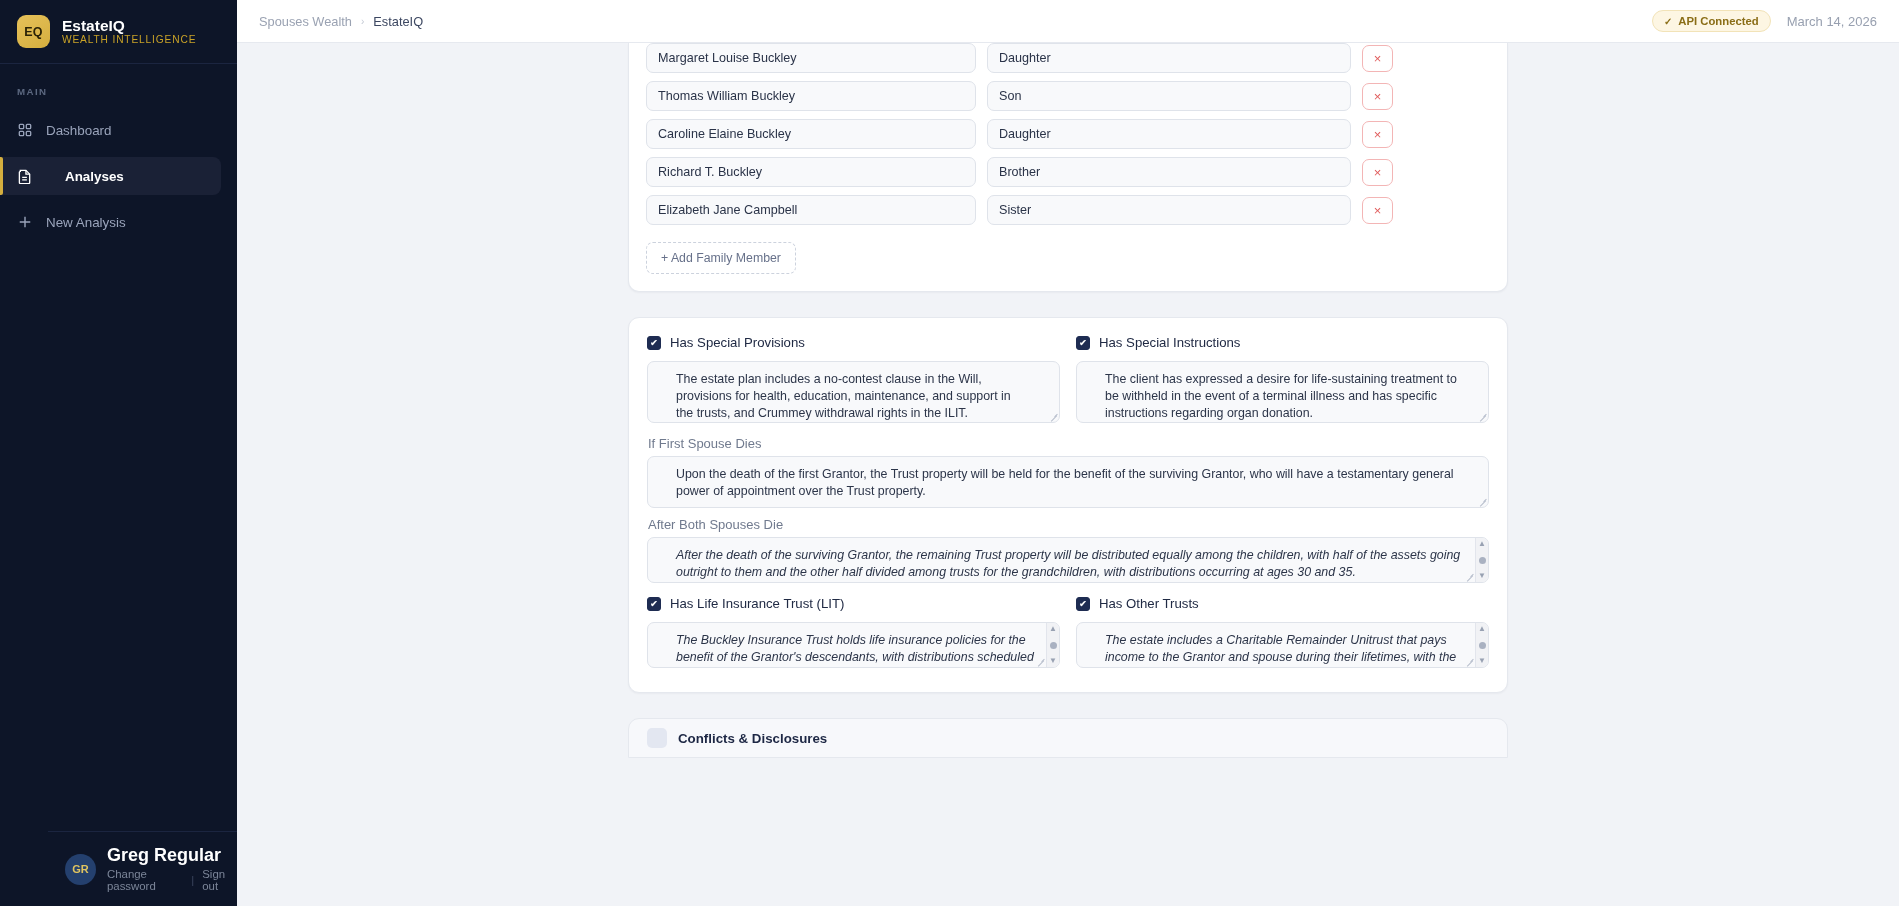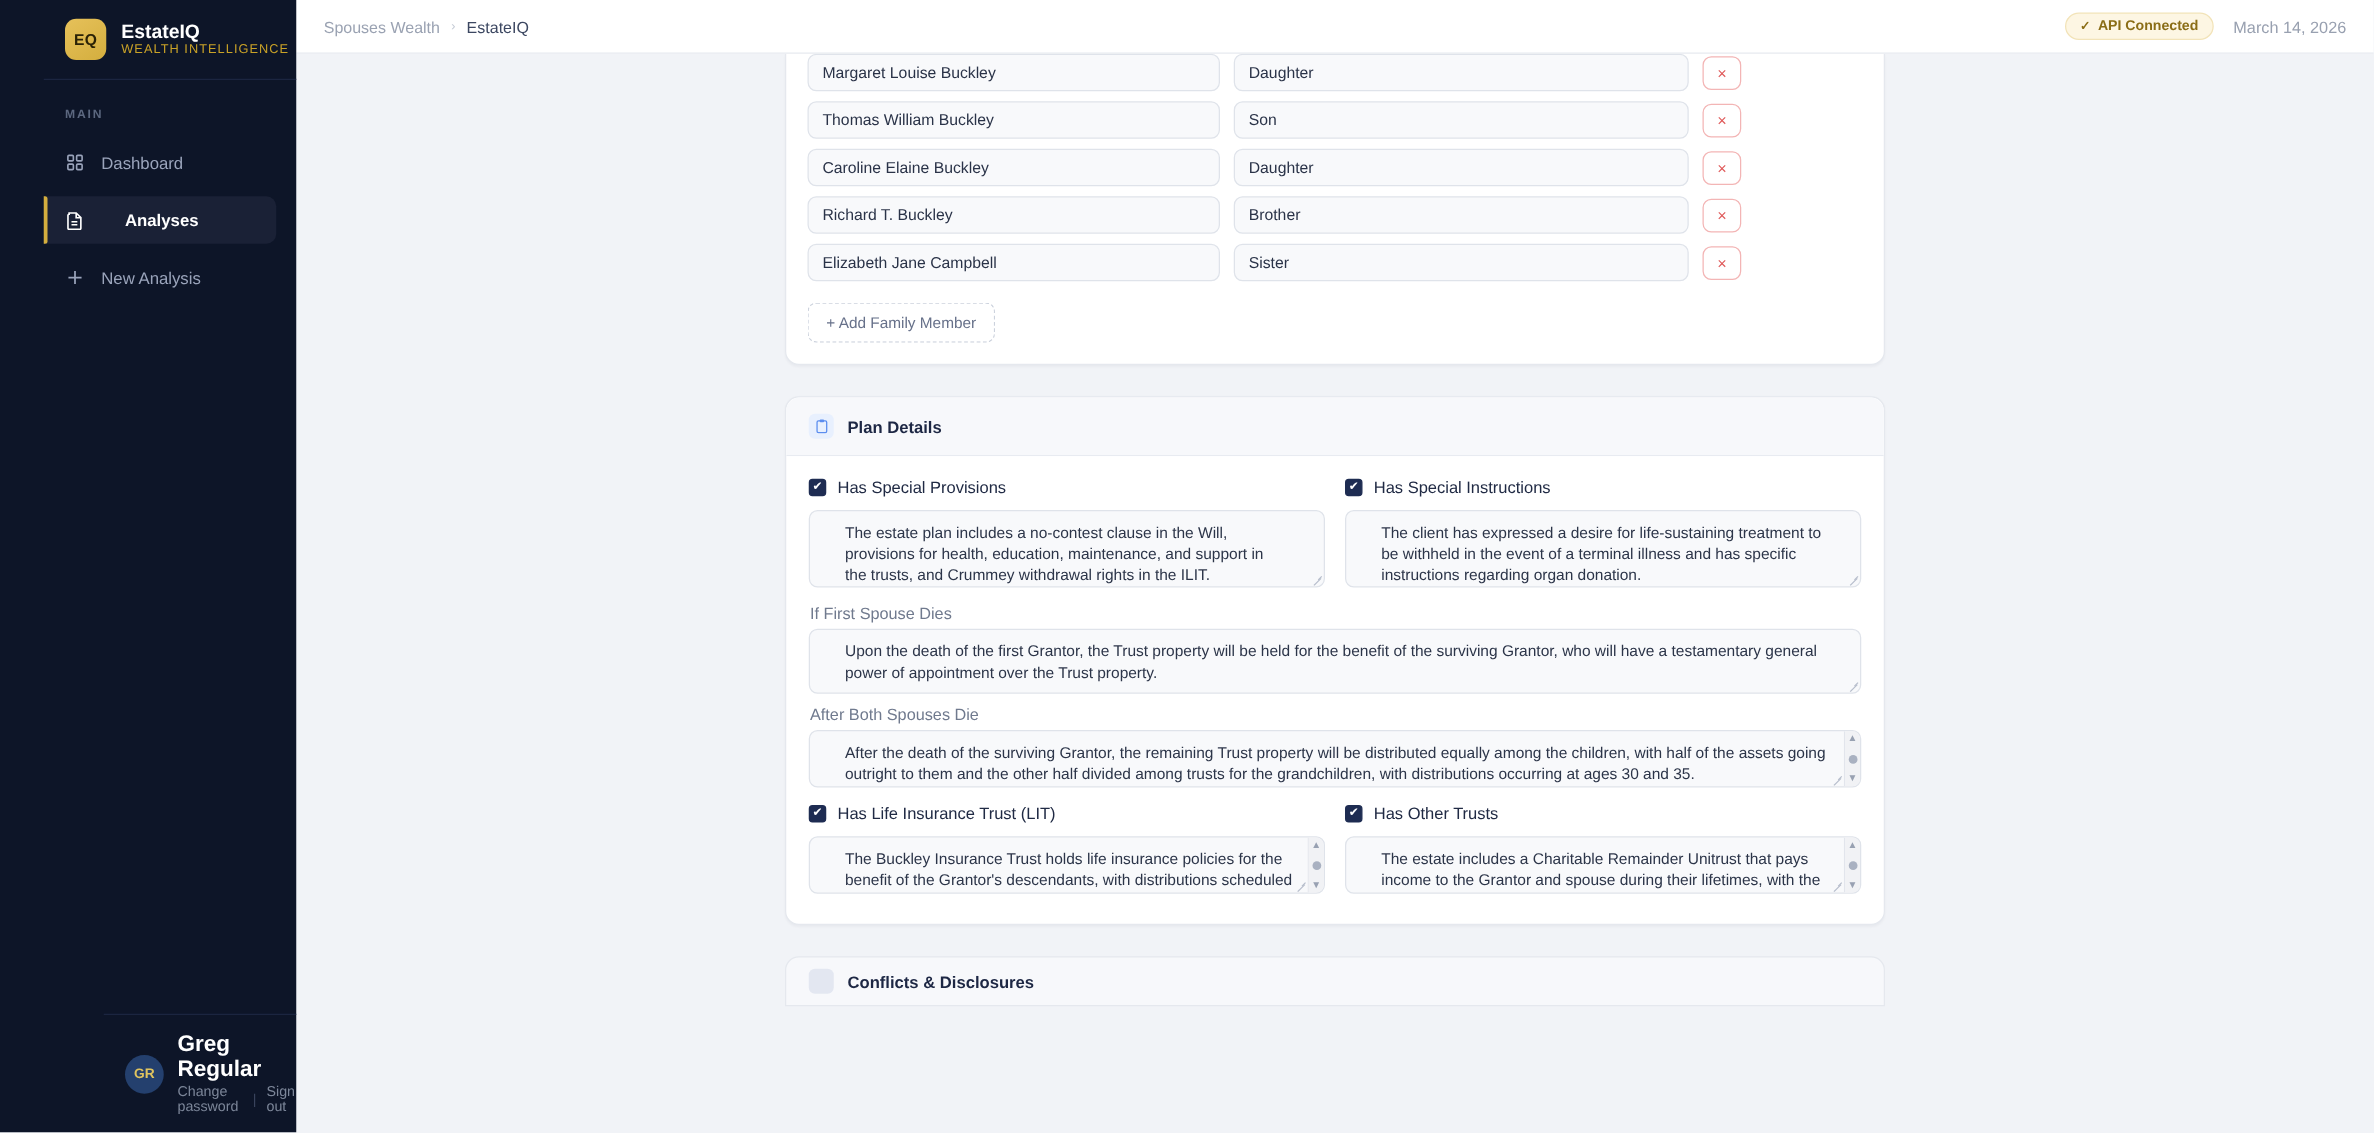--- a/index.html
+++ b/index.html
@@ -10,21 +10,20 @@
     background: #f1f3f7;
   }
   .app { display: flex; width: 1899px; height: 906px; }
 
   
   .sidebar {
     width: 237px; flex: 0 0 237px; height: 906px;
     background: #0d1528;
     display: flex; flex-direction: column;
     position: relative;
-    padding-left: 35px;
   }
   .brand {
     display: flex; align-items: center; gap: 12px;
     padding: 14px 0 14px 17px;
     height: 64px;
     border-bottom: 1px solid #1b2540;
   }
   .brand-logo {
     width: 33px; height: 33px; border-radius: 9px;
     background: linear-gradient(145deg,#e6c15a,#d4ae3e);
@@ -165,21 +164,21 @@
     width:100%;
     border:1px solid #dfe3ea; border-radius:7px;
     background:#f8f9fb; color:#2c3549;
     font-size:12.4px; line-height:1.38;
     padding: 9px 28px;
     font-family:"Liberation Sans", sans-serif;
     position:relative; overflow:hidden;
   }
   .ta-3 { height:62px; }
   .ta-short { height:52px; }
-  .ta-scroll { height:46px; }
+  .ta-scroll { height:46px;font-style:italic; }
   .ta-wrap { position:relative; margin-bottom: 4px; }
   .resize {
     position:absolute; right:2px; bottom:2px;
     width:9px; height:9px; pointer-events:none;
   }
   .resize::before, .resize::after {
     content:""; position:absolute; background:#b6bdcb; height:1px; transform:rotate(-45deg);
   }
   .resize::before { width:8px; right:0; bottom:2px; }
   .resize::after  { width:4px; right:0; bottom:5px; }
@@ -322,29 +321,20 @@
               <div class="btn-x">×</div>
             </div>
 
             <div class="btn-add">+ Add Family Member</div>
           </div>
         </section>
 
         <div class="gap"></div>
 
         <section class="card">
-          <div class="card-head">
-            <span class="head-ico">
-              <svg width="11" height="12" viewBox="0 0 12 14" fill="none" stroke="#5b8def" stroke-width="1.2">
-                <rect x="1.5" y="2" width="9" height="11" rx="1.3"></rect>
-                <rect x="4" y="0.8" width="4" height="2.4" rx="0.7" fill="#5b8def" stroke="none"></rect>
-              </svg>
-            </span>
-            <span class="head-title">Plan Details</span>
-          </div>
 
           <div class="card-body">
 
             <div class="two-col">
               <div class="col">
                 <div class="chk-row">
                   <span class="chk">✔</span>
                   <span class="chk-label">Has Special Provisions</span>
                 </div>
                 <div class="ta-wrap">

